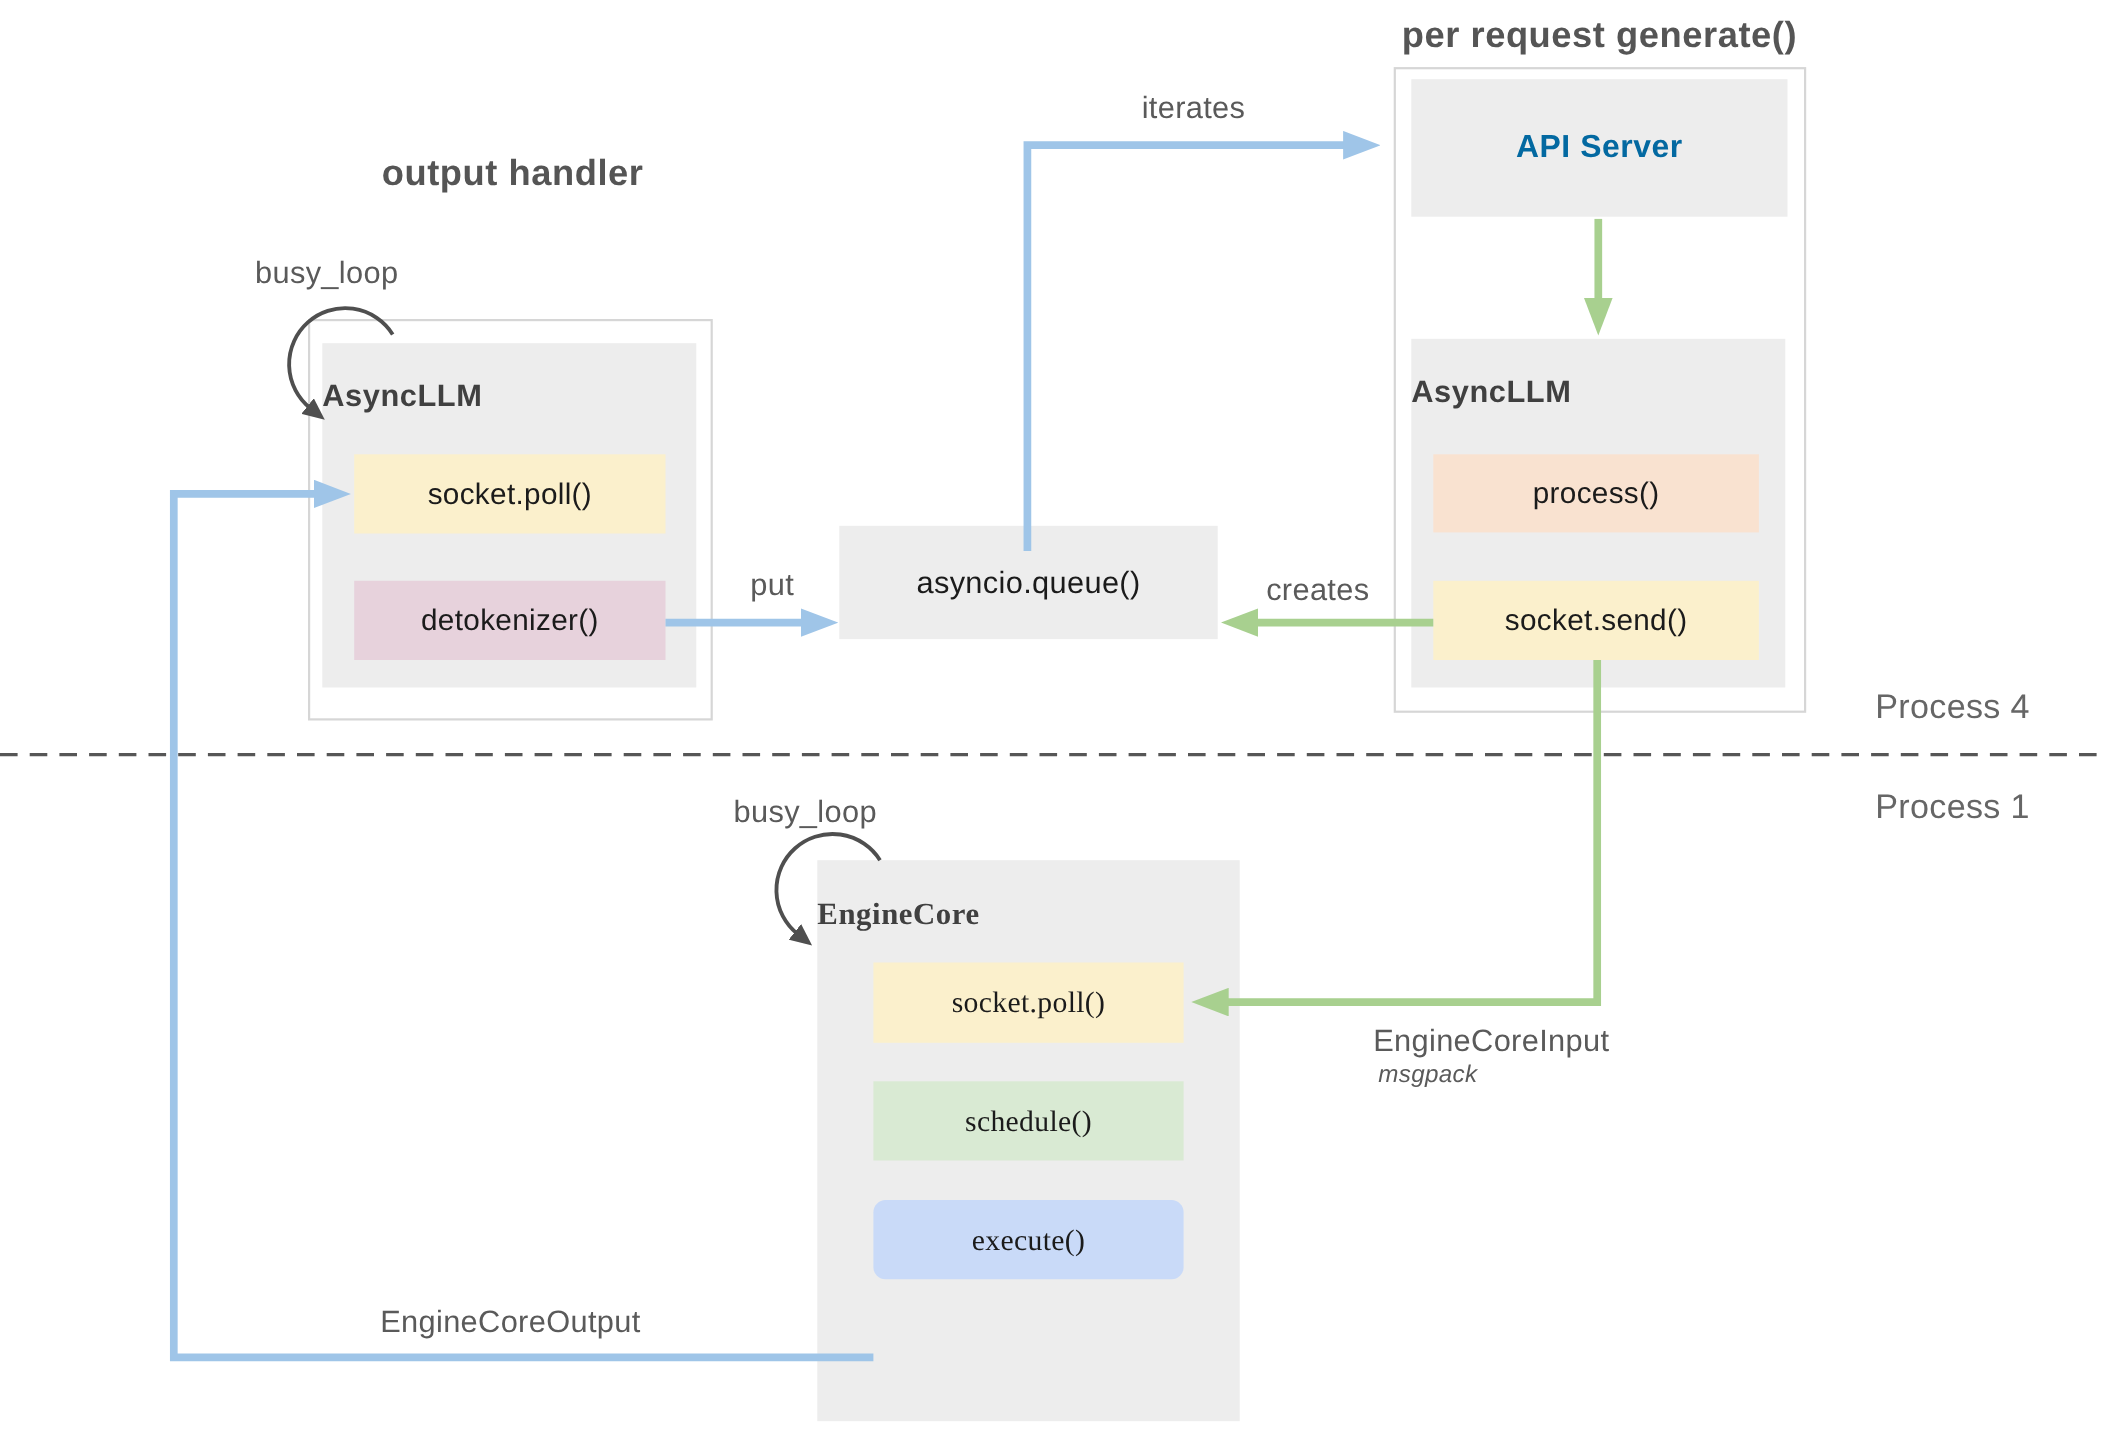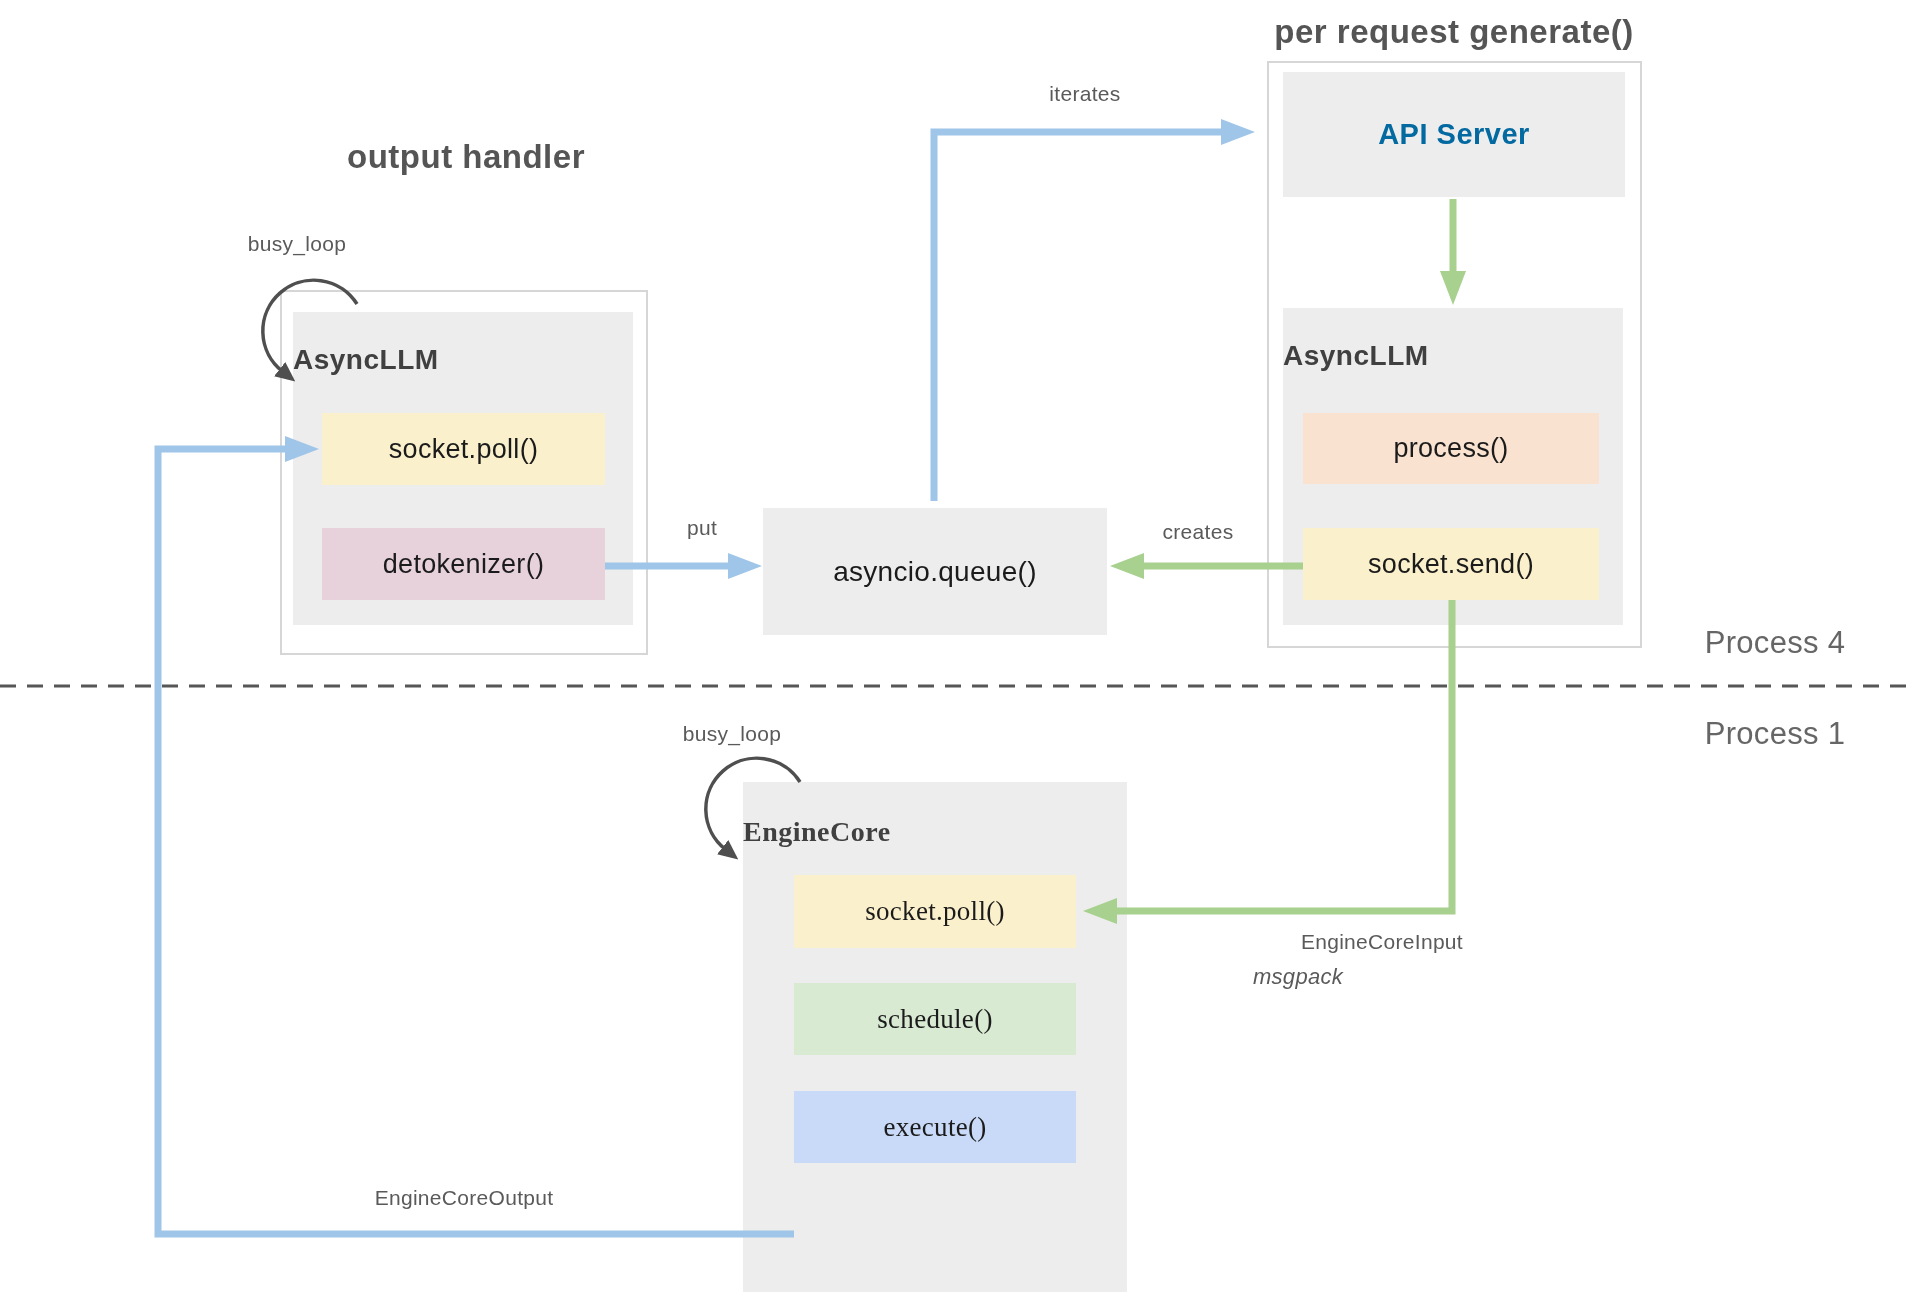--- a/index.html
+++ b/index.html
@@ -20,21 +20,21 @@
   }
   .queue-box{
     position:absolute;background:#ededed;display:flex;align-items:center;justify-content:center;
     font-size:28px;color:#1b1b1b;font-weight:500;letter-spacing:.3px;
   }
   
   .section-title{
     position:absolute;text-align:center;font-weight:700;font-size:33px;color:#555555;letter-spacing:.5px;
   }
   .flow-label{
-    position:absolute;text-align:center;font-size:21px;color:#5a5a5a;letter-spacing:.3px;
+    position:absolute;text-align:center;font-size:28px;color:#5a5a5a;letter-spacing:.3px;
   }
   .flow-label.small-italic{font-size:22px;font-style:italic;}
   .process-label{
     position:absolute;text-align:center;font-size:31px;color:#666666;letter-spacing:.3px;
   }
   
   svg.overlay{position:absolute;left:0;top:0;z-index:6;pointer-events:none;}
   .layer-boxes{position:absolute;left:0;top:0;width:100%;height:100%;z-index:2;}
   .stroke-blue{stroke:#9fc5e8;stroke-width:7;fill:none;}
   .stroke-green{stroke:#a8d08f;stroke-width:7;fill:none;}
@@ -64,37 +64,37 @@
     <div class="process-label" style="left:1660px;top:625px;width:230px;">Process 4</div>
     <div class="process-label" style="left:1660px;top:716px;width:230px;">Process 1</div>
 
     <div class="outline-box" style="left:280px;top:290px;width:368px;height:365px;"></div>
     <div class="gray-box" style="left:293px;top:312px;width:340px;height:313px;">
       <div class="box-title" style="top:32px;">AsyncLLM</div>
       <div class="method" style="left: 29px; top: 101px; width: 283px; height: 72px; background-color: rgb(251, 240, 204);">socket.poll()</div>
       <div class="method" style="left: 29px; top: 216px; width: 283px; height: 72px; background-color: rgb(231, 210, 220);">detokenizer()</div>
     </div>
 
-    <div class="queue-box" style="left:763px;top:508px;width:344px;height:127px;">asyncio.queue()</div>
+    <div class="queue-box" style="left:763px;top:478px;width:344px;height:103px;">asyncio.queue()</div>
 
     <div class="outline-box" style="left:1267px;top:61px;width:375px;height:587px;"></div>
     <div class="gray-box" style="left:1283px;top:72px;width:342px;height:125px;display:flex;align-items:center;justify-content:center;">
       <span style="font-weight:700;font-size:29px;color:#0369a1;letter-spacing:.5px;">API Server</span>
     </div>
     <div class="gray-box" style="left:1283px;top:308px;width:340px;height:317px;">
       <div class="box-title" style="top:32px;">AsyncLLM</div>
       <div class="method" style="left: 20px; top: 220px; width: 296px; height: 72px; background-color: rgb(251, 240, 204);">socket.send()</div>
       <div class="method" style="left: 20px; top: 105px; width: 296px; height: 71px; background-color: rgb(249, 226, 208);">process()</div>
     </div>
 
     <div class="gray-box" style="left:743px;top:782px;width:384px;height:510px;font-family:Liberation Serif, serif;">
       <div class="box-title" style="top:34px;">EngineCore</div>
       <div class="method" style="left: 51px; top: 93px; width: 282px; height: 73px; background-color: rgb(251, 240, 204);">socket.poll()</div>
       <div class="method" style="left: 51px; top: 201px; width: 282px; height: 72px; background-color: rgb(217, 234, 211);">schedule()</div>
-      <div class="method" style="left: 51px; top: 309px; width: 282px; height: 72px; background-color: rgb(201, 218, 248);">execute()</div>
+      <div class="method" style="left: 51px; top: 309px; width: 282px; height: 72px; background-color: rgb(201, 218, 248); border-radius: 11px;">execute()</div>
     </div>
   </div>
 
   <svg class="overlay" width="1910" height="1312" viewBox="0 0 1910 1312">
     <defs>
       <marker id="ah-blue" markerUnits="userSpaceOnUse" markerWidth="34" markerHeight="26" refX="1" refY="13" orient="auto">
         <path d="M0,0 L34,13 L0,26 Z" fill="#9fc5e8"></path>
       </marker>
       <marker id="ah-green" markerUnits="userSpaceOnUse" markerWidth="34" markerHeight="26" refX="1" refY="13" orient="auto">
         <path d="M0,0 L34,13 L0,26 Z" fill="#a8d08f"></path>

